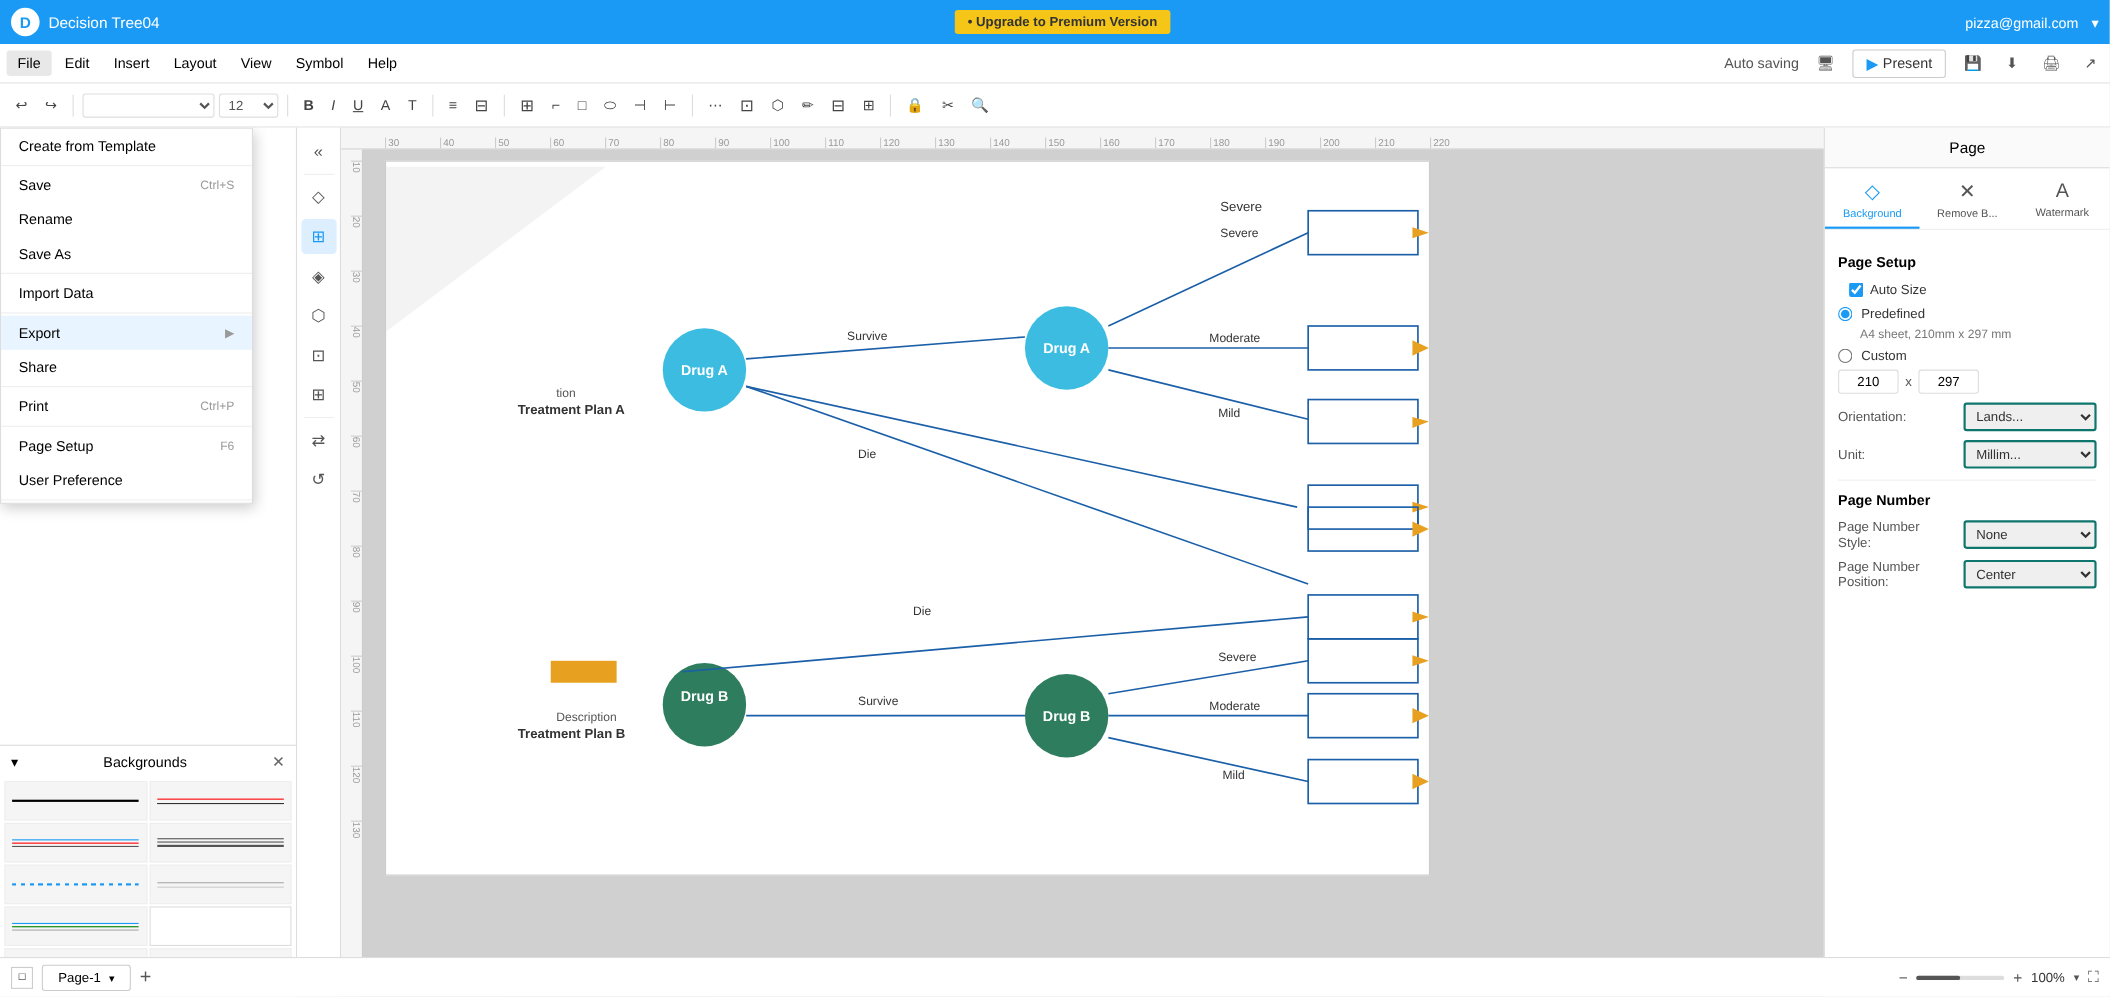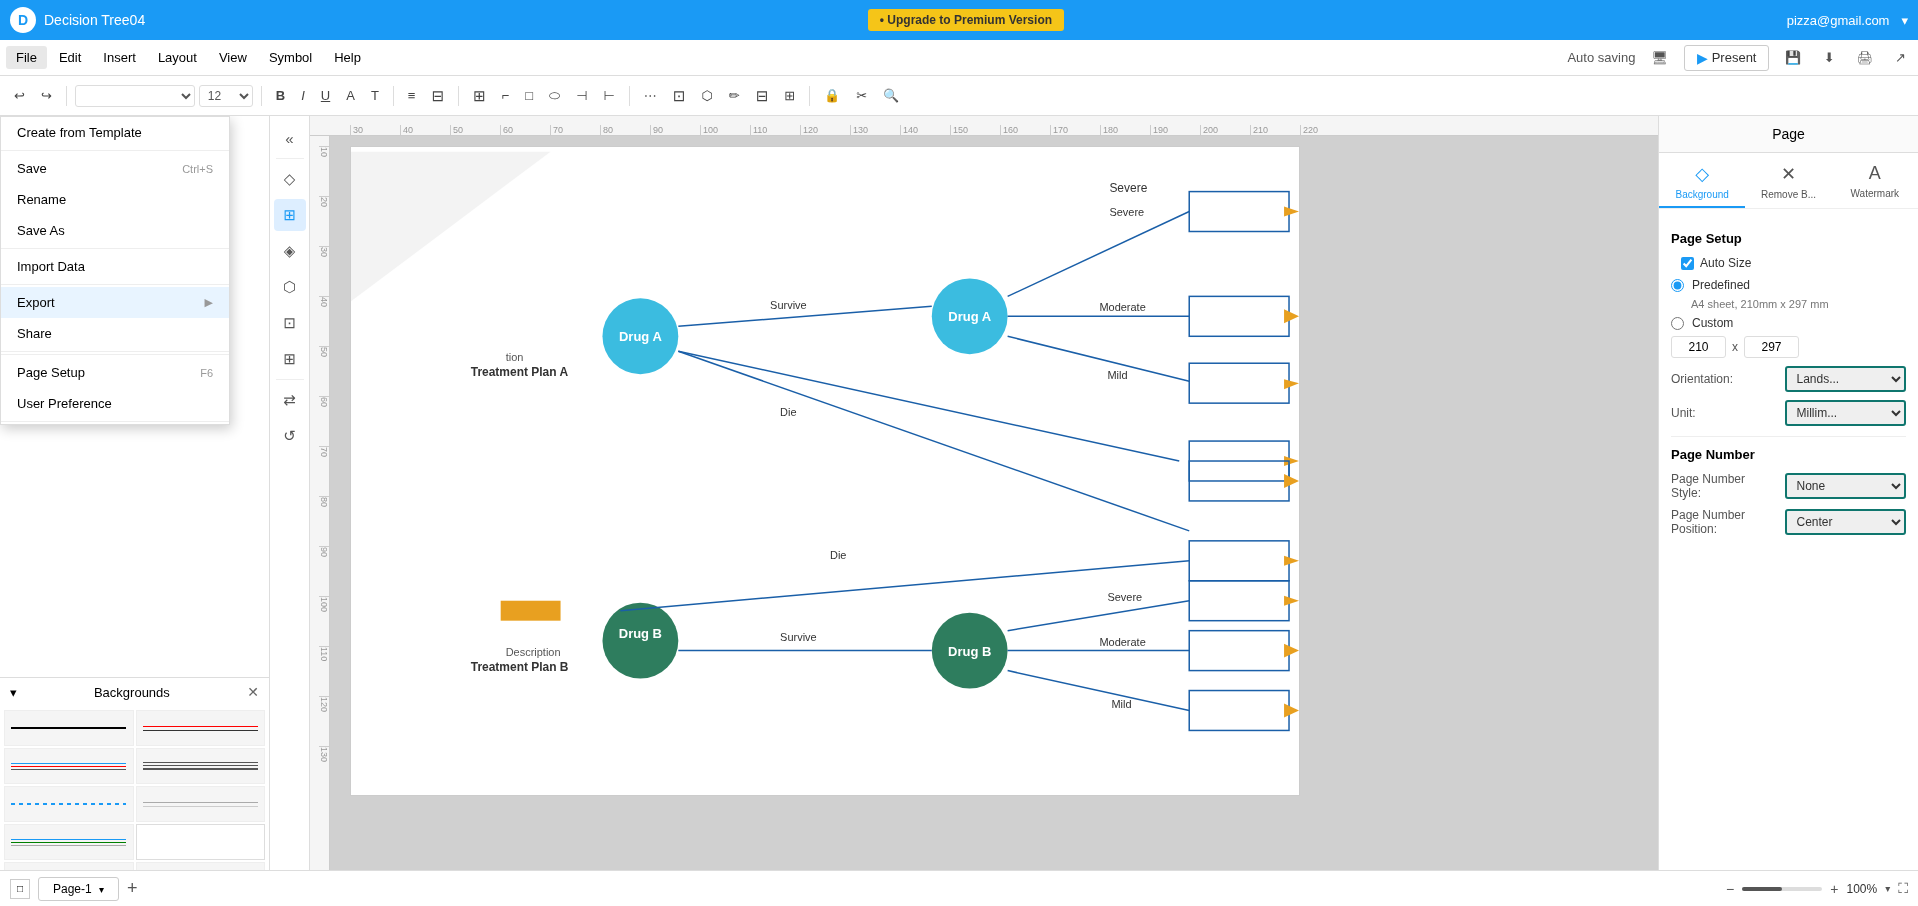--- a/index.html
+++ b/index.html
@@ -500,20 +500,24 @@
       </div>
       <div class="fmd-sep"></div>
       <div class="fmd-item has-sub" style="background:#e8f4ff">
         <span>Export</span>
         <span class="arrow">▶</span>
       </div>
       <div class="fmd-item">
         <span>Share</span>
       </div>
       <div class="fmd-sep"></div>
+      <div class="fmd-item">
+        <span>Print</span>
+        <span class="shortcut">Ctrl+P</span>
+      </div>
       <div class="fmd-sep"></div>
       <div class="fmd-item">
         <span>Page Setup</span>
         <span class="shortcut">F6</span>
       </div>
       <div class="fmd-item">
         <span>User Preference</span>
       </div>
       <div class="fmd-sep"></div>
     </div>

